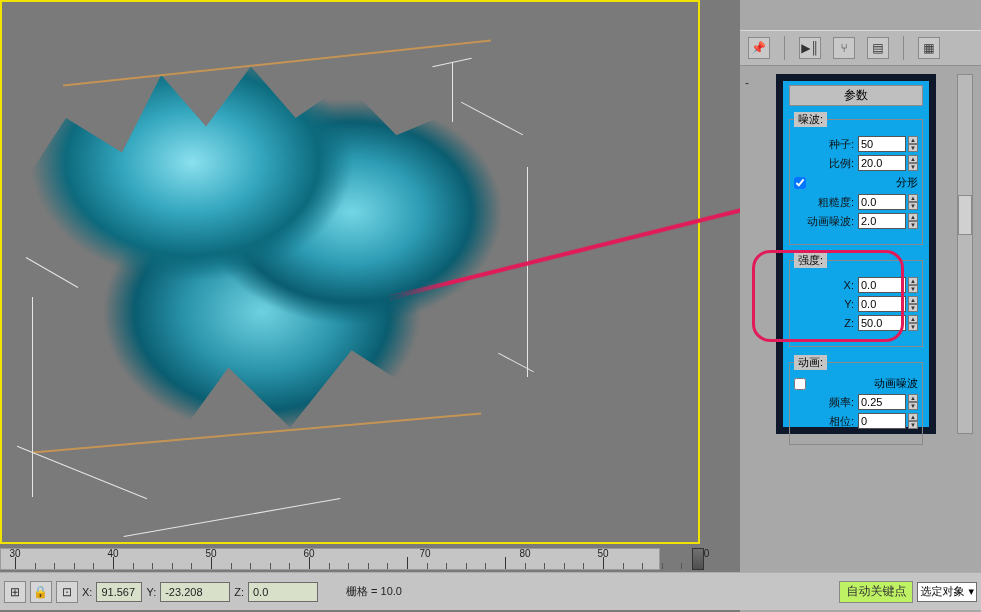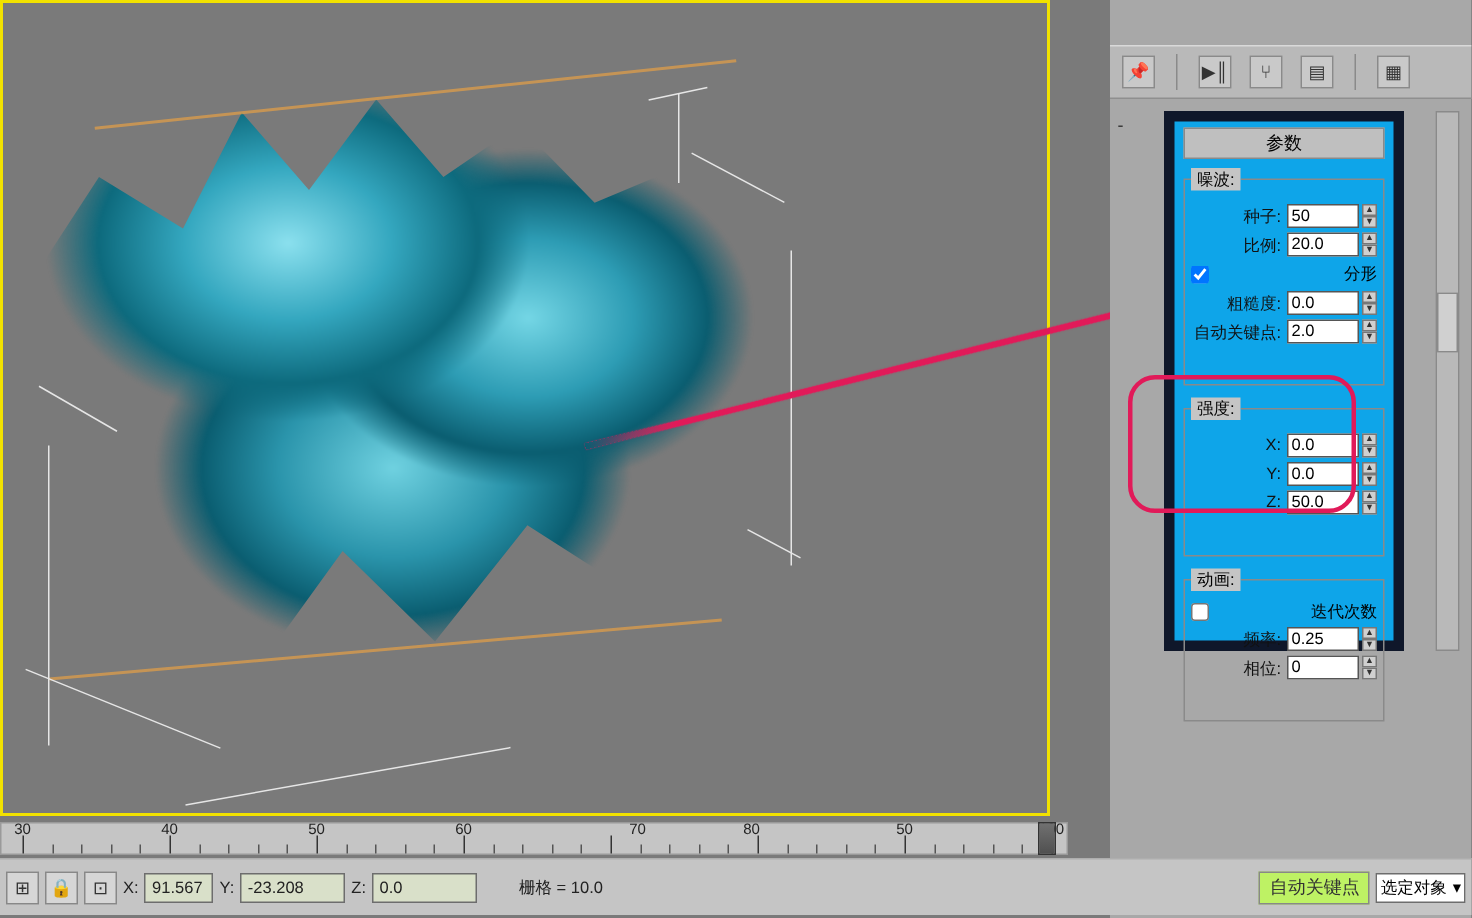--- a/index.html
+++ b/index.html
@@ -17,42 +17,42 @@
     clip-path: polygon(5% 40%, 15% 20%, 25% 28%, 32% 10%, 40% 22%, 48% 8%, 56% 20%, 65% 12%, 74% 24%, 85% 18%, 96% 34%, 98% 56%, 90% 70%, 78% 84%, 66% 74%, 55% 92%, 44% 78%, 34% 96%, 24% 82%, 14% 94%, 6% 72%, 3% 56%);
   }
   .wire { position: absolute; border: 1px solid rgba(230,160,70,.7); pointer-events: none; }
   .wire.top { left: 60px; top: 60px; width: 430px; height: 2px; transform: rotate(-6deg); background: linear-gradient(to right, transparent, rgba(230,160,70,.6), transparent); }
   .wire.bot { left: 30px; top: 430px; width: 450px; height: 2px; transform: rotate(-5deg); background: linear-gradient(to right, transparent, rgba(230,160,70,.6), transparent); }
 
   
   .bbox-line { position: absolute; background: #e6e6e6; }
 
   
-  #ruler { position: absolute; left: 0; top: 548px; width: 712px; height: 22px; background: #c5c5c5; border: 1px solid #9a9a9a; display: flex; align-items: flex-end; }
+  #ruler { position: absolute; left: 0; top: 548px; width: 660px; height: 22px; background: #c5c5c5; border: 1px solid #9a9a9a; display: flex; align-items: flex-end; }
   .tick-major { position: absolute; bottom: 0; width: 1px; height: 12px; background: #333; }
   .tick-minor { position: absolute; bottom: 0; width: 1px; height: 6px; background: #555; }
   .tick-label { position: absolute; bottom: 10px; font-size: 10px; color: #222; transform: translateX(-50%); }
   #time-cursor { position: absolute; left: 692px; top: 548px; width: 12px; height: 22px; background: linear-gradient(#707070,#505050); border: 1px solid #333; }
 
   
   #statusbar { position: absolute; left: 0; top: 572px; width: 981px; height: 38px; background: #c5c5c5; display: flex; align-items: center; padding: 0 4px; gap: 4px; border-top: 1px solid #aeaeae; }
   .sb-btn { height: 22px; min-width: 22px; background: #d6d6d6; border: 1px solid #888; display: inline-flex; align-items: center; justify-content: center; font-size: 12px; color: #333; }
   .sb-field { height: 20px; background: #d9e0c9; border: 1px solid #6d6d6d; padding: 0 4px; display: inline-flex; align-items: center; font-size: 11px; color: #222; }
   .sb-label { font-size: 11px; color: #222; }
   .sb-dd { height: 20px; background: #fff; border: 1px solid #6d6d6d; padding: 0 2px; display: inline-flex; align-items: center; }
 
   
   #right-col { position: relative; width: 241px; height: 612px; background: #a8a8a8; }
   #divider { position: absolute; left: 740px; top: 0; width: 6px; height: 572px; background: #b9b9b9; border-left: 1px solid #8f8f8f; border-right: 1px solid #8f8f8f; }
   #toolbar-row { position: absolute; left: 0; top: 30px; width: 100%; height: 36px; background: #b9b9b9; border-top: 1px solid #d9d9d9; border-bottom: 1px solid #8f8f8f; display: flex; align-items: center; padding: 0 8px; gap: 12px; }
   .tb-btn { width: 22px; height: 22px; background: #c9c9c9; border: 1px solid #8a8a8a; display: inline-flex; align-items: center; justify-content: center; color: #333; font-size: 12px; }
   .tb-sep { width: 1px; height: 24px; background: #8a8a8a; margin: 0 2px; }
 
   #command-panel { position: absolute; left: 8px; top: 74px; width: 160px; height: 360px; background: #0ea5e9; border: 7px solid #0f172a; padding: 4px 6px; margin-left: 28px; }
-  fieldset.rollout { border: 1px solid #8a8a8a; margin: 0 0 8px 0; padding: 6px 4px 24px 4px; }
+  fieldset.rollout { border: 1px solid #8a8a8a; margin: 0 0 8px 0; padding: 6px 4px 12px 4px; }
   fieldset.rollout > legend { font-size: 11px; padding: 0 4px; background: #c5c5c5; }
   .param-hdr { text-align: center; font-size: 12px; background: #bfbfbf; border: 1px solid #8a8a8a; padding: 1px 0; margin-bottom: 6px; }
   .row { display: flex; align-items: center; justify-content: flex-end; gap: 4px; margin: 3px 0; }
   .row label { font-size: 11px; color: #111; }
   .spin { display: flex; align-items: center; }
   .spin input { width: 48px; height: 16px; font-size: 11px; padding: 0 2px; border: 1px solid #555; background: #fff; }
   .spin .arrows { display: flex; flex-direction: column; margin-left: 2px; }
   .spin .arrows span { width: 10px; height: 8px; background: #d0d0d0; border: 1px solid #777; font-size: 6px; line-height: 6px; text-align: center; color: #333; }
   .chk { display: flex; align-items: center; gap: 4px; justify-content: space-between; }
   .chk input { width: 12px; height: 12px; }
@@ -114,21 +114,21 @@
       <div class="tick-minor" style="left: 347.2px;"></div>
       <div class="tick-minor" style="left: 366.8px;"></div>
       <div class="tick-minor" style="left: 386.4px;"></div>
       <div class="tick-major" style="left: 406px;"></div>
       <div class="tick-label" style="left: 424px;">70</div>
       <div class="tick-minor" style="left: 425.6px;"></div>
       <div class="tick-minor" style="left: 445.2px;"></div>
       <div class="tick-minor" style="left: 464.8px;"></div>
       <div class="tick-minor" style="left: 484.4px;"></div>
       <div class="tick-major" style="left: 504px;"></div>
-      <div class="tick-label" style="left: 500px;">80</div>
+      <div class="tick-label" style="left: 524px;">80</div>
       <div class="tick-minor" style="left: 523.6px;"></div>
       <div class="tick-minor" style="left: 543.2px;"></div>
       <div class="tick-minor" style="left: 562.8px;"></div>
       <div class="tick-minor" style="left: 582.4px;"></div>
       <div class="tick-major" style="left: 602px;"></div>
       <div class="tick-label" style="left: 602px;">50</div>
       <div class="tick-minor" style="left: 621.6px;"></div>
       <div class="tick-minor" style="left: 641.2px;"></div>
       <div class="tick-minor" style="left: 660.8px;"></div>
       <div class="tick-minor" style="left: 680.4px;"></div>
@@ -189,21 +189,21 @@
         <label>粗糙度:</label>
         <div class="spin">
           <input value="0.0" style="">
           <div class="arrows">
               <span>▲</span>
               <span>▼</span>
             </div>
         </div>
       </div>
       <div class="row">
-        <label>自动关键点:</label>
+        <label>动画噪波:</label>
         <div class="spin">
           <input value="2.0" style="">
           <div class="arrows">
               <span>▲</span>
               <span>▼</span>
             </div>
         </div>
       </div>
     </fieldset>
 
@@ -238,21 +238,21 @@
               <span>▼</span>
             </div>
         </div>
       </div>
     </fieldset>
 
     <fieldset class="rollout">
       <legend>动画:</legend>
       <div class="chk">
         <input type="checkbox" style="">
-        <label>迭代次数</label>
+        <label>动画噪波</label>
       </div>
       <div class="row">
         <label>频率:</label>
         <div class="spin">
           <input value="0.25" style="">
           <div class="arrows">
               <span>▲</span>
               <span>▼</span>
             </div>
         </div>

